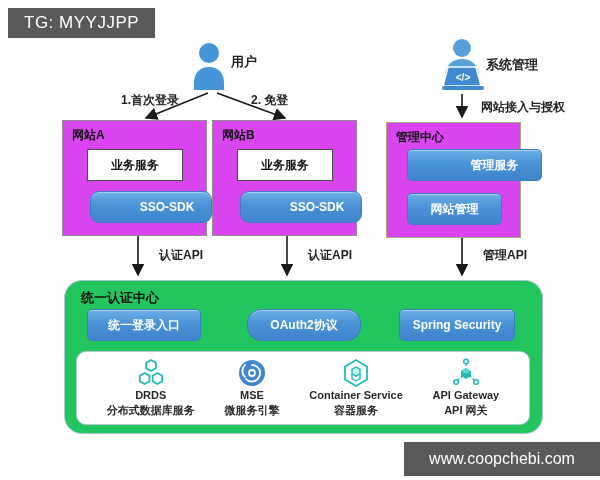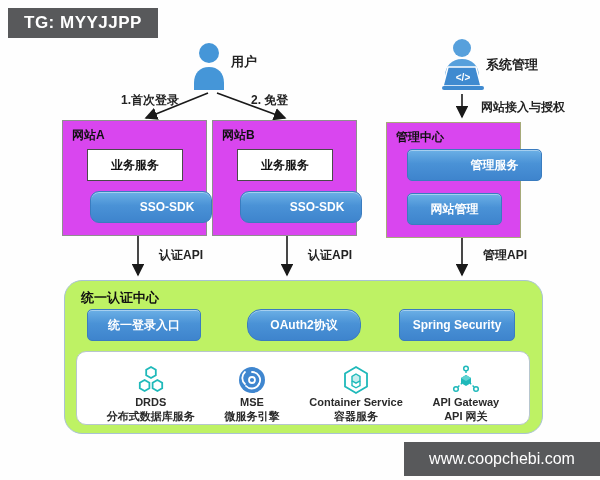--- a/index.html
+++ b/index.html
@@ -6,21 +6,21 @@
   body{
     font-family:"Liberation Sans","DejaVu Sans",sans-serif;
     background:#ffffff;
   }
   .canvas{
     position:relative;width:600px;height:480px;background:#fefefe;overflow:hidden;
   }
   .badge{
     position:absolute;left:8px;top:8px;height:30px;padding:0 16px;
     background:#58595b;color:#fff;font-size:17px;letter-spacing:.5px;
-    display:flex;align-items:center;font-weight:bold;
+    display:flex;align-items:center;
   }
   .watermark{
     position:absolute;left:404px;top:442px;width:196px;height:34px;
     background:#58595b;color:#fff;font-size:16px;
     display:flex;align-items:center;justify-content:center;
   }
   .actor-label{
     position:absolute;font-size:13px;font-weight:700;color:#222;
   }
   .edge-label{
@@ -42,29 +42,29 @@
     background:linear-gradient(180deg,#6cb0e6 0%,#4a92d6 45%,#3e84cd 100%);
     border:1px solid #3a7cbf;color:#fff;border-radius:5px;
     display:flex;align-items:center;justify-content:center;
     font-size:12px;font-weight:600;
     box-shadow:inset 0 1px 0 rgba(255,255,255,.4);
   }
   .btn-rounder{border-radius:9px;padding-left:32px;}
   .admin-box{border:1px solid #a6aa79;}
   .auth-center{
     position:absolute;left:64px;top:280px;width:477px;height:152px;
-    border:1.5px solid #a9c2d4;border-radius:18px;background:#bef264;
+    border:1.5px solid #a9c2d4;border-radius:18px;background:#22c55e;
   }
   .auth-title{
     position:absolute;left:16px;top:8px;font-size:13px;font-weight:700;color:#111;
   }
   .svc-wrap{
     position:absolute;left:11px;top:70px;width:452px;height:72px;
     border:1px solid #b7c6ce;border-radius:10px;background:#fff;
-    display:flex;align-items:flex-end;justify-content:space-evenly;
+    display:flex;align-items:center;justify-content:space-evenly;
   }
   .svc{
     display:flex;flex-direction:column;align-items:center;gap:1px;
     font-size:11px;font-weight:600;color:#2a2a2a;text-align:center;line-height:1.25;
   }
   .svc .ic{height:30px;display:flex;align-items:flex-end;}
   svg{display:block;}
   .overlay{position:absolute;left:0;top:0;pointer-events:none;}
 </style>
 </head>

